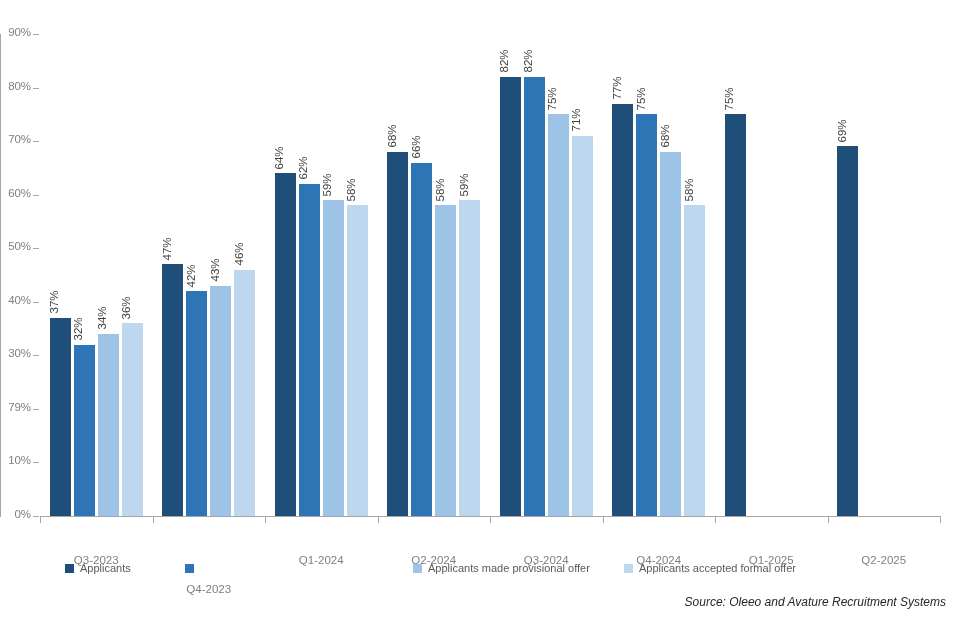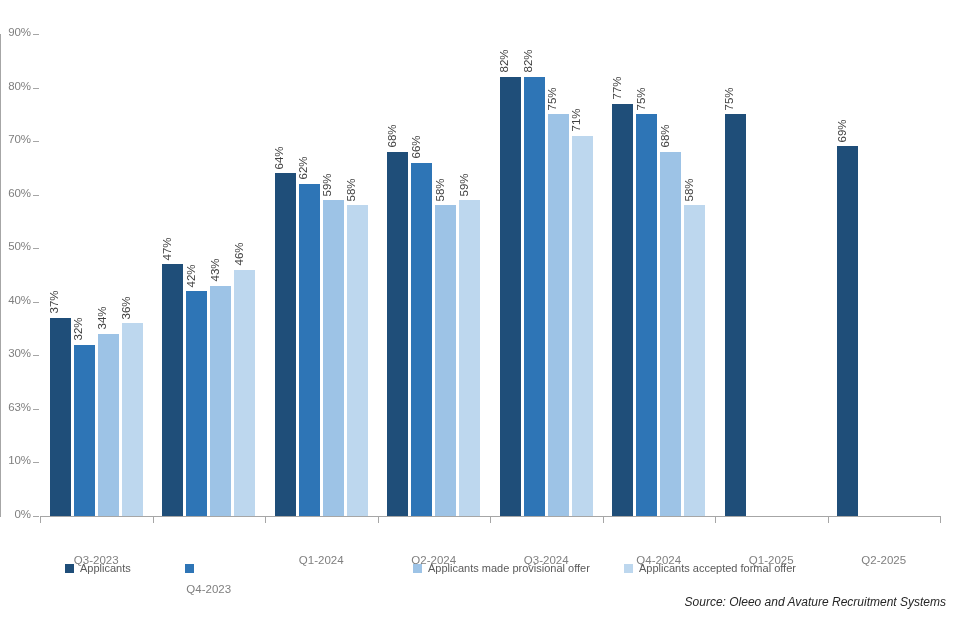--- a/index.html
+++ b/index.html
@@ -169,21 +169,21 @@
   <div id="y-axis">
       <div class="y-tick" style="top: 516px;">
         <div class="y-tick-label">0%</div>
         <div class="y-tick-mark"></div>
       </div>
       <div class="y-tick" style="top: 462.444px;">
         <div class="y-tick-label">10%</div>
         <div class="y-tick-mark"></div>
       </div>
       <div class="y-tick" style="top: 408.889px;">
-        <div class="y-tick-label">63%</div>
+        <div class="y-tick-label">79%</div>
         <div class="y-tick-mark"></div>
       </div>
       <div class="y-tick" style="top: 355.333px;">
         <div class="y-tick-label">30%</div>
         <div class="y-tick-mark"></div>
       </div>
       <div class="y-tick" style="top: 301.778px;">
         <div class="y-tick-label">40%</div>
         <div class="y-tick-mark"></div>
       </div>

